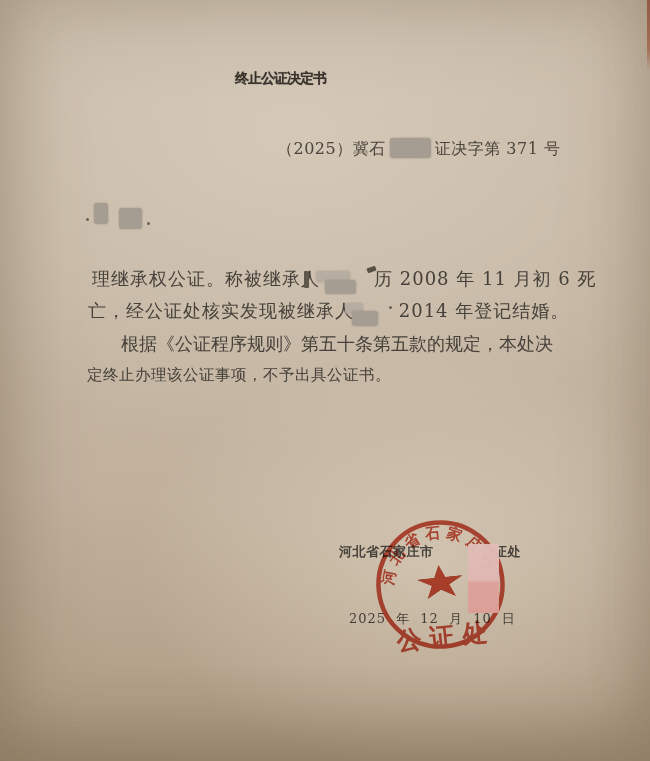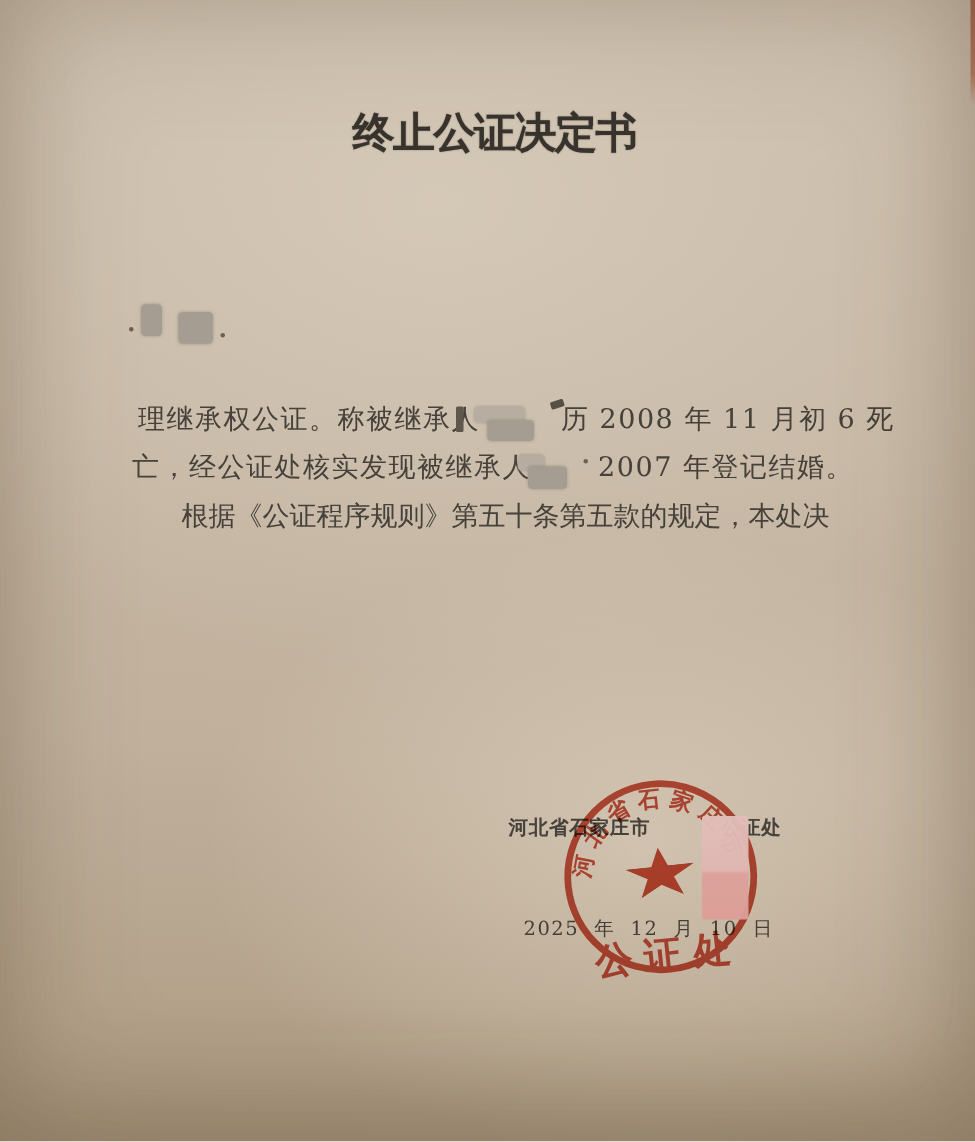--- a/index.html
+++ b/index.html
@@ -12,21 +12,21 @@
       radial-gradient(ellipse 420px 300px at 66% 74%, rgba(255,246,230,0.30), rgba(255,246,230,0) 70%),
       radial-gradient(ellipse 600px 420px at 45% 18%, rgba(255,250,240,0.22), rgba(255,250,240,0) 75%),
       linear-gradient(183deg,#cabcaa 0%, #c7b8a5 38%, #c0b09c 66%, #b4a28b 88%, #ab9980 100%);
   }
   .vignette{position:absolute;inset:0;pointer-events:none;
     box-shadow:inset 0 0 90px rgba(92,74,52,0.28), inset 0 -30px 60px rgba(85,66,45,0.18);}
   .edge-line{position:absolute;right:0;top:0;width:3px;height:70px;
     background:linear-gradient(180deg,#a8624e,#b97c62 70%,rgba(185,124,98,0));}
 
   .title{position:absolute;left:235px;top:70px;margin:0;
-    font-size:28px;font-weight:bold;letter-spacing:-1px;color:#38332c;
+    font-size:14px;font-weight:bold;letter-spacing:-1px;color:#38332c;
     text-shadow:0 0 1px rgba(56,51,44,0.55);}
   .docnum{position:absolute;left:277px;top:138px;font-size:16px;letter-spacing:0.5px;color:#4a443c;white-space:nowrap;}
   .docnum .redact{display:inline-block;vertical-align:-4px;}
 
   .line{position:absolute;font-size:18px;letter-spacing:1px;white-space:nowrap;color:#46413a;}
   .gap{display:inline-block;height:1px;vertical-align:baseline;}
   .redact{background:#a69d92;border-radius:3px;box-shadow:0 0 2px rgba(120,110,98,0.5);}
   .redact.abs{position:absolute;}
   .redact.light{background:#b3aa9f;opacity:0.85;}
   .sliver{position:absolute;background:#5f574b;border-radius:1px;}
@@ -43,48 +43,52 @@
     background:linear-gradient(180deg,#e2beba 0%,#e0b6b1 52%,#dda19a 56%,#dc9e97 100%);
     border-radius:2px;opacity:0.96;}
 </style>
 </head>
 <body>
 
 <div class="photo">
 
   <h1 class="title">终止公证决定书</h1>
 
+  <div class="docnum"><span>（2025）冀石</span><span class="redact" style="width:41px;height:20px;display:inline-block;margin:0 4px;"></span><span>证决字第 371 号</span></div>
 
   <div class="line" style="left:84px;top:202px;width:80px;height:28px;">
     <span class="speck" style="left:2px;top:16px;width:3px;height:3px;"></span>
     <span class="redact abs" style="left:10px;top:1px;width:14px;height:21px;"></span>
     <span class="redact abs" style="left:35px;top:6px;width:23px;height:21px;"></span>
     <span class="speck" style="left:63px;top:20px;width:3px;height:3px;"></span>
   </div>
 
 
   <div class="line" style="left:92px;top:267px;">
     <span>理继承权公证。称被继承人</span><span class="gap" style="width:54px;"></span><span>历 2008 年 11 月初 6 死</span>
     <span class="sliver" style="left:212px;top:4px;width:5px;height:17px;"></span>
     <span class="redact abs light" style="left:224px;top:4px;width:34px;height:11px;"></span>
     <span class="redact abs" style="left:233px;top:13px;width:31px;height:14px;"></span>
     <span class="wedge" style="left:275px;top:0px;width:9px;height:5px;"></span>
   </div>
 
   <div class="line" style="left:88px;top:299px;">
-    <span>亡，经公证处核实发现被继承人,</span><span class="gap" style="width:38px;"></span><span>2007 年登记结婚。</span>
+    <span>亡，经公证处核实发现被继承人,</span><span class="gap" style="width:38px;"></span><span>2014 年登记结婚。</span>
     <span class="redact abs light" style="left:257px;top:4px;width:18px;height:11px;"></span>
     <span class="redact abs" style="left:264px;top:12px;width:26px;height:15px;"></span>
     <span class="speck" style="left:301px;top:7px;width:3px;height:3px;"></span>
   </div>
 
   <div class="line" style="left:121px;top:332px;letter-spacing:0;">
     <span>根据《公证程序规则》第五十条第五款的规定，本处决</span>
   </div>
 
+  <div class="line" style="left:87px;top:365px;font-size:15.5px;letter-spacing:0.5px;">
+    <span>定终止办理该公证事项，不予出具公证书。</span>
+  </div>
 
   <div class="sig-line"><span>河北省石家庄市</span><span class="sig-gap"></span><span>公证处</span></div>
 
   <div class="date-line">2025 年 12 月 10 日</div>
 
   <svg class="seal" viewBox="0 0 145 145">
     <circle cx="72.5" cy="72.5" r="62" fill="none" stroke="#c8402b" stroke-width="4.5"></circle>
     <polygon points="72.5,54 67.3,65.7 50.6,65.7 64.2,73.0 59.0,84.8 72.5,77.5 86.0,84.8 80.8,73.0 94.4,65.7 77.7,65.7" fill="#c43category"></polygon>
     <polygon points="72.5,53 66.9,65.5 49.6,65.5 63.7,73.2 58.3,85.5 72.5,77.8 86.7,85.5 81.3,73.2 95.4,65.5 78.1,65.5" fill="#c83a22"></polygon>
     <defs>

